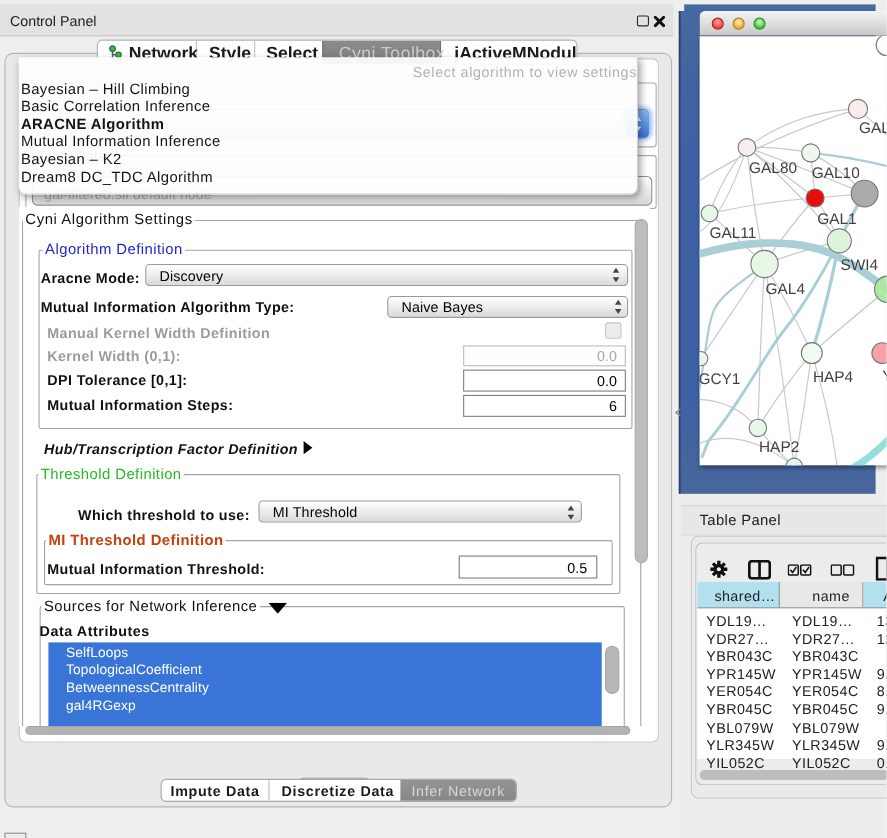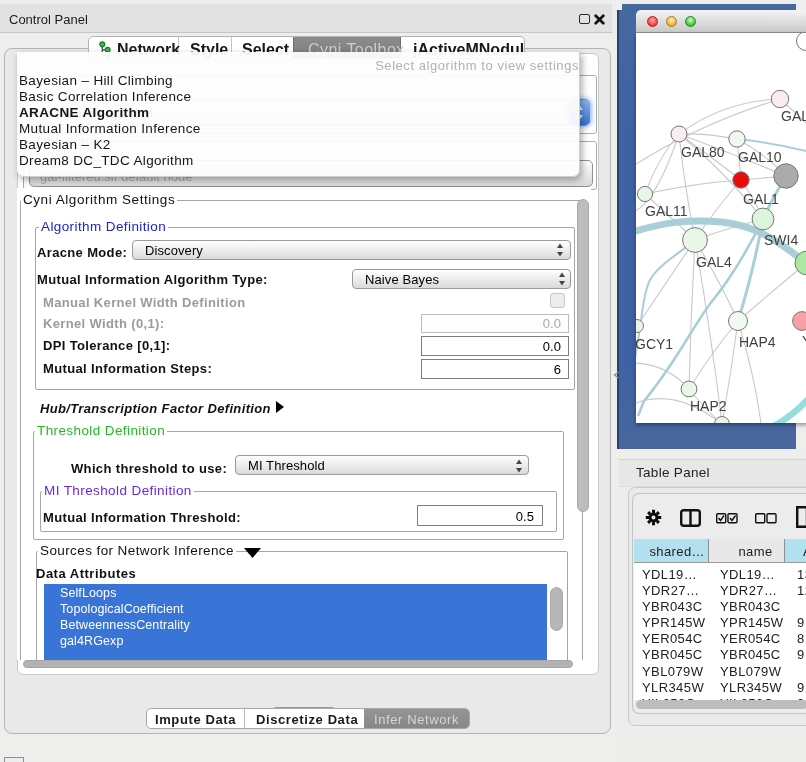--- a/index.html
+++ b/index.html
@@ -113,21 +113,21 @@
 
   <div class="abs bl" style="left:54px;top:273px;">Which threshold to use:</div>
   <div class="abs" style="left:218px;top:267px;width:294px;height:20px;border:1px solid #9a9a9a;border-radius:4px;background:linear-gradient(#ffffff,#dadada);">
     <div class="abs" style="left:12px;top:2px;">MI Threshold</div>
     <svg class="abs" style="left:276px;top:1px;" width="14" height="18" viewBox="0 0 14 18">
         <path d="M7 2.5 L10 7 L4 7 Z M7 15.5 L10 11 L4 11 Z" fill="#444"></path>
       </svg>
   </div>
 
   <div class="abs" style="left:23px;top:303px;width:517px;height:41px;border:1px solid #a5a5a5;border-radius:2px;"></div>
-  <div class="abs gl" style="left:25px;top:295px;color:#6d28d9;">MI Threshold Definition</div>
+  <div class="abs gl" style="left:25px;top:295px;color:#c2410c;font-weight:bold;">MI Threshold Definition</div>
 
   <div class="abs bl" style="left:26px;top:322px;">Mutual Information Threshold:</div>
   <div class="abs" style="left:400px;top:317px;width:126px;height:21px;border:1px solid #7e7e7e;background:#fff;color:#000;text-align:right;padding:3px 8px 0 0;">0.5</div>
 
   <div class="abs" style="left:19px;top:363px;width:532px;height:200px;border:1px solid #a5a5a5;border-radius:2px;"></div>
   <div class="abs gl" style="left:21px;top:355px;color:#111;text-align:right;">Sources for Network Inference</div>
   <svg class="abs" style="left:227px;top:360px;" width="17" height="10" viewBox="0 0 17 10">
       <path d="M0 0 L17 0 L8.5 10 Z" fill="#000"></path>
     </svg>
 
@@ -294,21 +294,21 @@
 
   <svg class="abs" style="left:123px;top:20px;" width="22" height="11" viewBox="0 0 22 11">
     <rect x="0.7" y="0.7" width="9" height="9" rx="1" fill="none" stroke="#111" stroke-width="1.4"></rect>
     <rect x="12" y="0.7" width="9" height="9" rx="1" fill="none" stroke="#111" stroke-width="1.4"></rect>
   </svg>
 
   <svg class="abs" style="left:164px;top:13px;" width="11" height="22" viewBox="0 0 11 22">
     <path d="M1.2 1.2 H 11 V 20.8 H 1.2 Z" fill="none" stroke="#111" stroke-width="2.4"></path>
   </svg>
 
-  <div class="abs" style="left:2px;top:46px;width:172px;height:161px;background:#fff;font-size:13px;letter-spacing:0.4px;color:#222;">
+  <div class="abs" style="left:2px;top:36px;width:172px;height:161px;background:#fff;font-size:13px;letter-spacing:0.4px;color:#222;">
 
     <div class="abs" style="left:0;top:0;width:75px;height:24px;background:#b2e0ee;border-bottom:1px solid #9a9a9a;border-right:1px solid #8f8f8f;text-align:right;padding:5px 3px 0 0;">shared…</div>
     <div class="abs" style="left:75px;top:0;width:76px;height:24px;background:#e8e8e8;border-bottom:1px solid #9a9a9a;border-right:1px solid #8f8f8f;text-align:center;padding:5px 0 0 18px;">name</div>
     <div class="abs" style="left:151px;top:0;width:21px;height:24px;background:#b2e0ee;border-bottom:1px solid #9a9a9a;text-align:left;padding:5px 0 0 18px;">A</div>
 
     <div class="abs" style="left:8px;top:28px;line-height:16.1px;">YDL19…<br>YDR27…<br>YBR043C<br>YPR145W<br>YER054C<br>YBR045C<br>YBL079W<br>YLR345W<br>YIL052C</div>
     <div class="abs" style="left:86px;top:28px;line-height:16.1px;">YDL19…<br>YDR27…<br>YBR043C<br>YPR145W<br>YER054C<br>YBR045C<br>YBL079W<br>YLR345W<br>YIL052C</div>
     <div class="abs" style="left:163px;top:28px;line-height:16.1px;">13<br>12<br><br>9.<br>8.<br>9.<br><br>9.<br>0.</div>
   </div>
 

